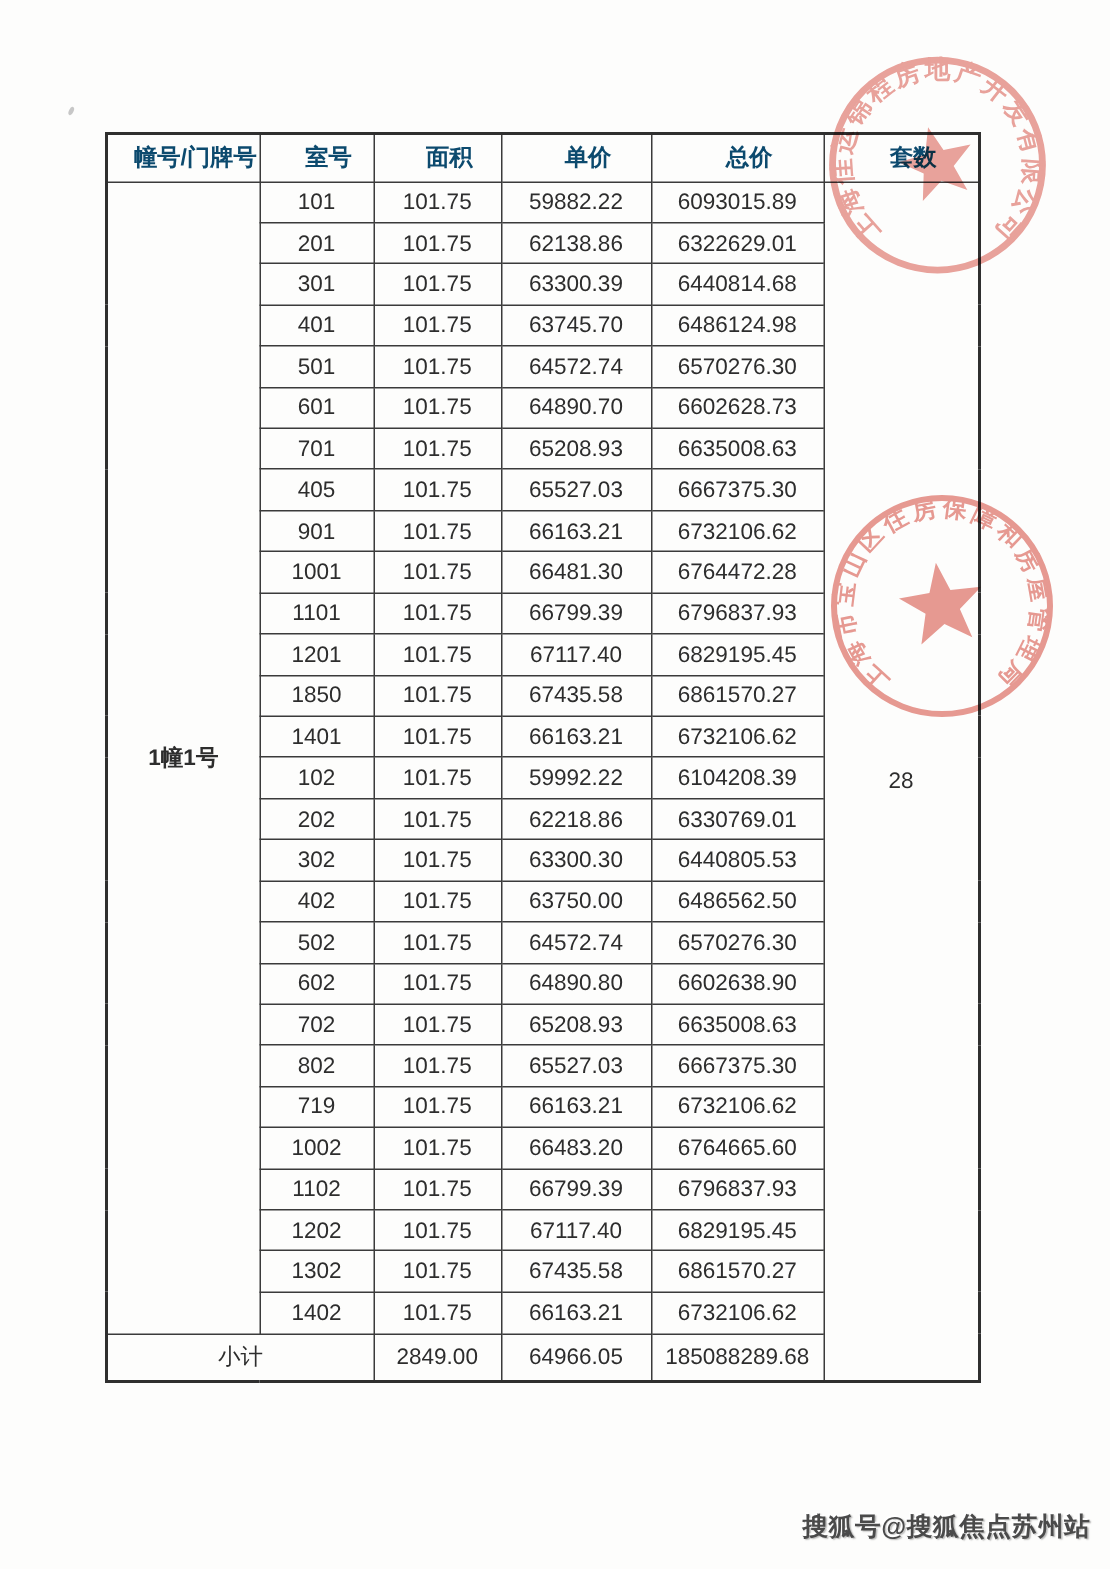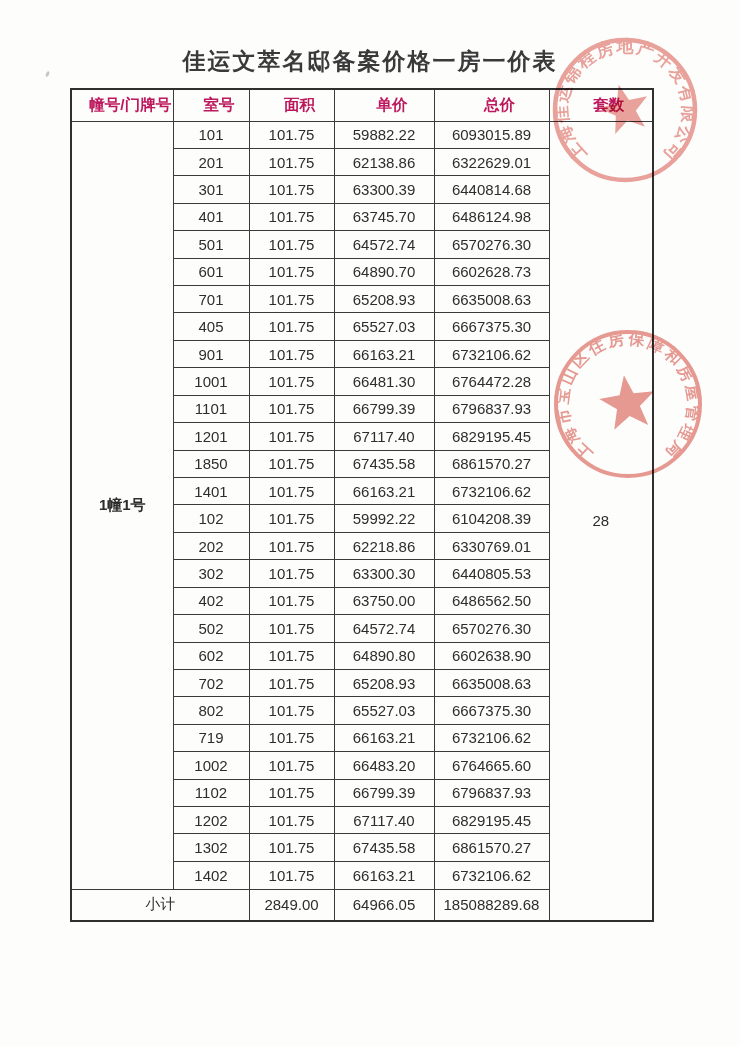--- a/index.html
+++ b/index.html
@@ -26,21 +26,21 @@
     border:2px solid #2f2f2f;
     background:transparent;
   }
   .price-table th, .price-table td {
     border:1px solid #3b3b3b;
     text-align:center; vertical-align:middle;
     padding:0; overflow:hidden; white-space:nowrap;
     font-size:15px; color:#2d2d2d;
   }
   .price-table thead tr { height:32px; }
-  .price-table th { font-weight:600; font-size:15.5px; color:#be185d;padding-left:16px; }
+  .price-table th { font-weight:600; font-size:15.5px; color:#0c4a6e;padding-left:16px; }
   .price-table tr.subtotal-row { height:32px; }
   .building-cell { font-weight:700; font-size:15px; }
   .count-cell { font-size:15px; }
   .stamp {
     position:absolute;
     mix-blend-mode:multiply;
     pointer-events:none;
   }
   .stamp-developer { left:545px; top:30px; opacity:.55; }
   .stamp-bureau    { left:548px; top:324px; opacity:.6; }
@@ -54,21 +54,20 @@
     position:absolute; left:46px; top:71px;
     width:3px; height:6px; background:#9a9a9a;
     border-radius:50%; transform:rotate(25deg); opacity:.55;
   }
 </style>
 </head>
 <body>
 
 <div class="page">
 
-  <div class="doc-title">佳运文萃名邸备案价格一房一价表</div>
   <div class="speck"></div>
 
   <table class="price-table">
     <colgroup>
       <col style="width:102px">
         <col style="width:76px">
         <col style="width:85px">
       <col style="width:100px">
         <col style="width:115px">
         <col style="width:104px">
@@ -274,14 +273,15 @@
 
   <svg class="stamp stamp-bureau" width="160" height="160" viewBox="0 0 160 160">
     <circle cx="80" cy="80" r="72" fill="none" stroke="#d8564b" stroke-width="4"></circle>
     <path id="seal-arc-2" d="M 45.6 129.1 A 60 60 0 1 1 114.4 129.1" fill="none"></path>
     <text font-size="16" font-weight="bold" fill="#d8564b" font-family="'Liberation Sans','DejaVu Sans',sans-serif">
       <textPath href="#seal-arc-2" startOffset="0" textLength="300">上海市宝山区住房保障和房屋管理局</textPath>
     </text>
     <polygon fill="#d8564b" transform="rotate(-8 80 80) scale(1.12) translate(-8.6 -8.6)" points="80,54 86.3,71.3 104.7,72 90.3,83.3 95.3,101 80,90.8 64.7,101 69.7,83.3 55.3,72 73.7,71.3"></polygon>
   </svg>
 
+  <div class="watermark">搜狐号@搜狐焦点苏州站</div>
 
 </div>
 
 </body></html>

